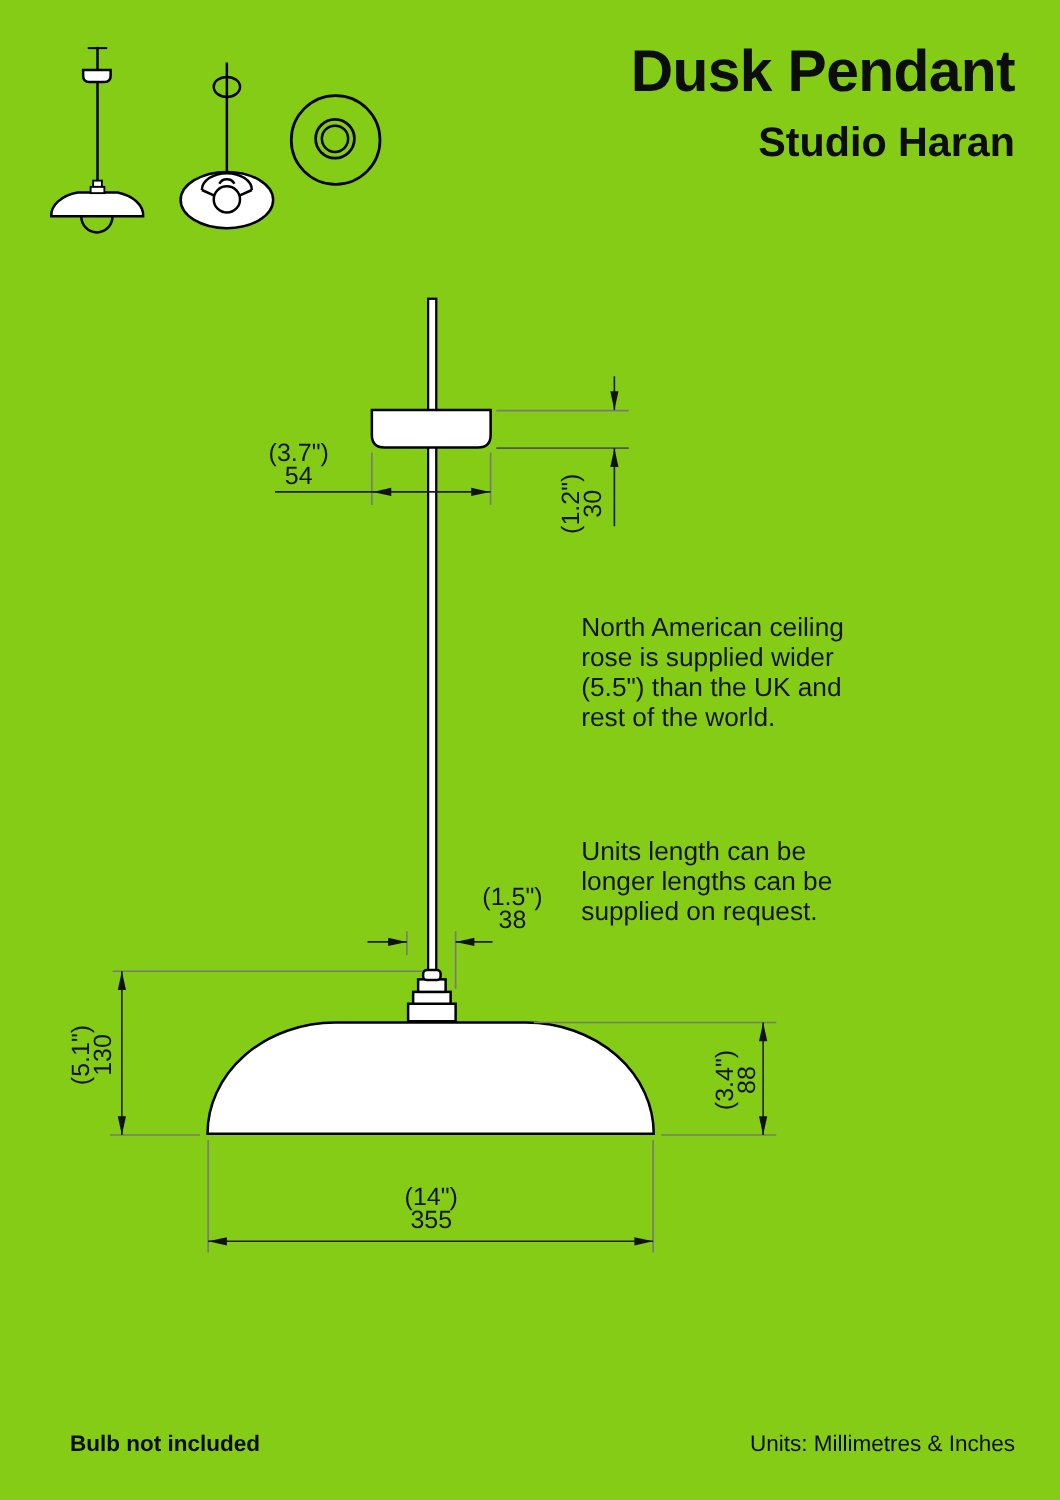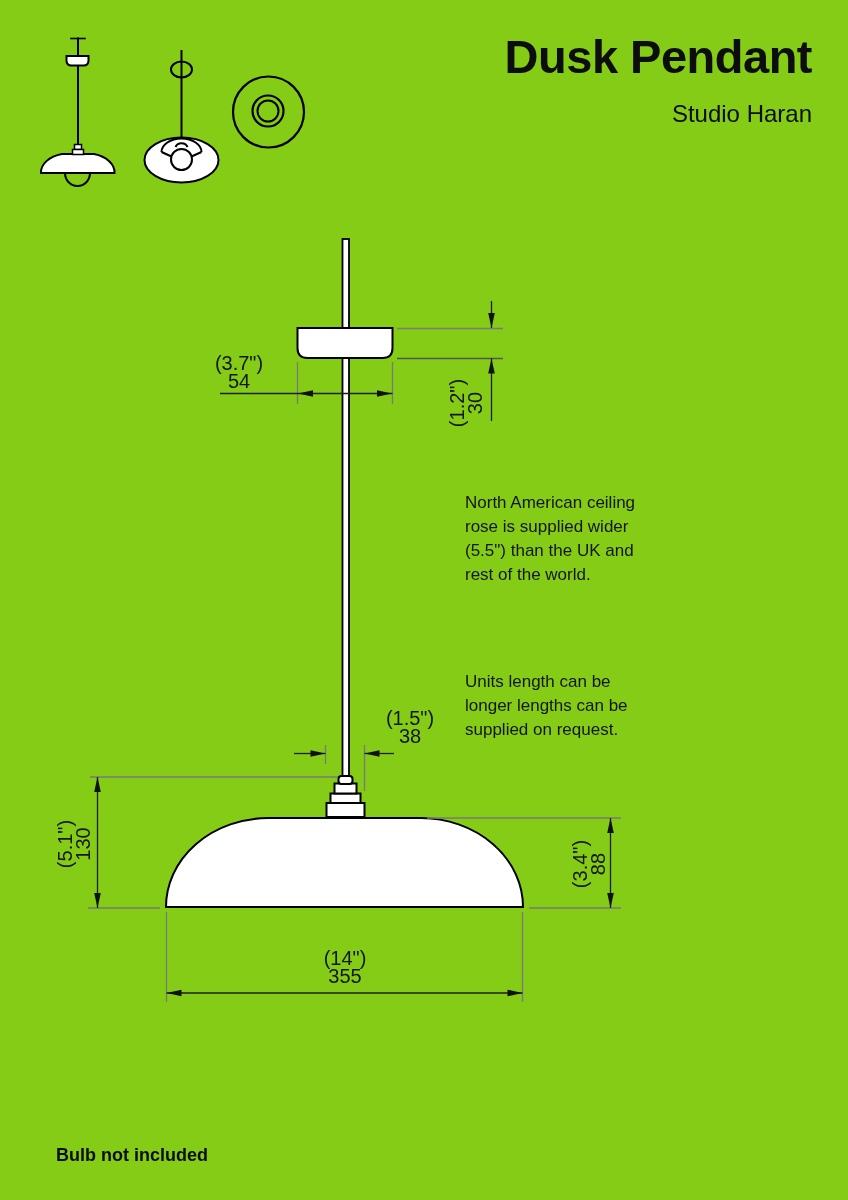--- a/index.html
+++ b/index.html
@@ -9,36 +9,36 @@
     width:848px; height:1200px;
     background:#84cc16;
     font-family:"Liberation Sans","DejaVu Sans",sans-serif;
     color:#111;
     overflow:hidden;
   }
   #linework { position:absolute; left:0; top:0; }
 
   .title-block { position:absolute; top:34px; right:36px; text-align:right; }
   .title-main  { font-size:47px; font-weight:700; line-height:46px; letter-spacing:-0.5px; color:#0d0d0d; }
-  .title-sub   { font-size:24px; font-weight:400; line-height:36px; margin-top:16px; color:#0d0d0d; }
+  .title-sub   { font-size:33px; font-weight:700; line-height:36px; margin-top:16px; color:#0d0d0d; }
 
   .dim-label {
     position:absolute; text-align:center;
     font-size:20px; line-height:18px; color:#161616;
     white-space:nowrap;
   }
   .dim-label span { display:block; }
   .dim-label.rot {
     width:120px; height:38px;
     transform:rotate(-90deg);
   }
 
   .note {
     position:absolute;
-    font-size:17px; line-height:24px; color:#151515;
+    font-size:21px; line-height:24px; color:#151515;
   }
   .note div { white-space:nowrap; }
 
   .footer-left  { position:absolute; left:56px;  top:1145px; font-size:18px; font-weight:700; color:#0d0d0d; }
   .footer-right { position:absolute; right:36px; top:1145px; font-size:18px; font-weight:400; color:#0d0d0d; }
 </style>
 </head>
 <body>
 
 <div id="page">
@@ -179,14 +179,15 @@
     <div>rest of the world.</div>
   </div>
 
   <div class="note" style="left:465px; top:670px;">
     <div>Units length can be</div>
     <div>longer lengths can be</div>
     <div>supplied on request.</div>
   </div>
 
   <div class="footer-left">Bulb not included</div>
+  <div class="footer-right">Units: Millimetres &amp; Inches</div>
 
 </div>
 
 </body></html>

